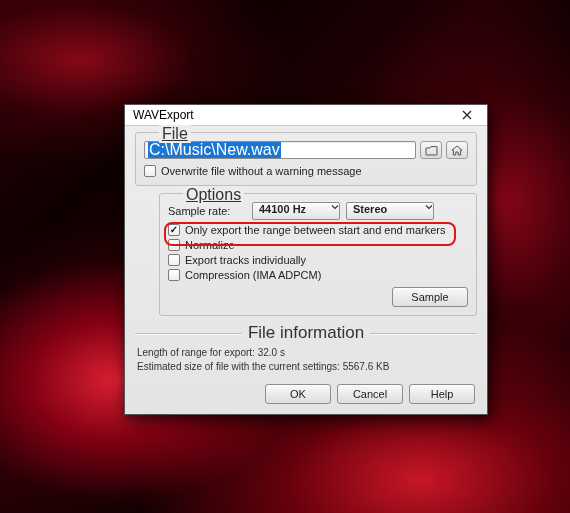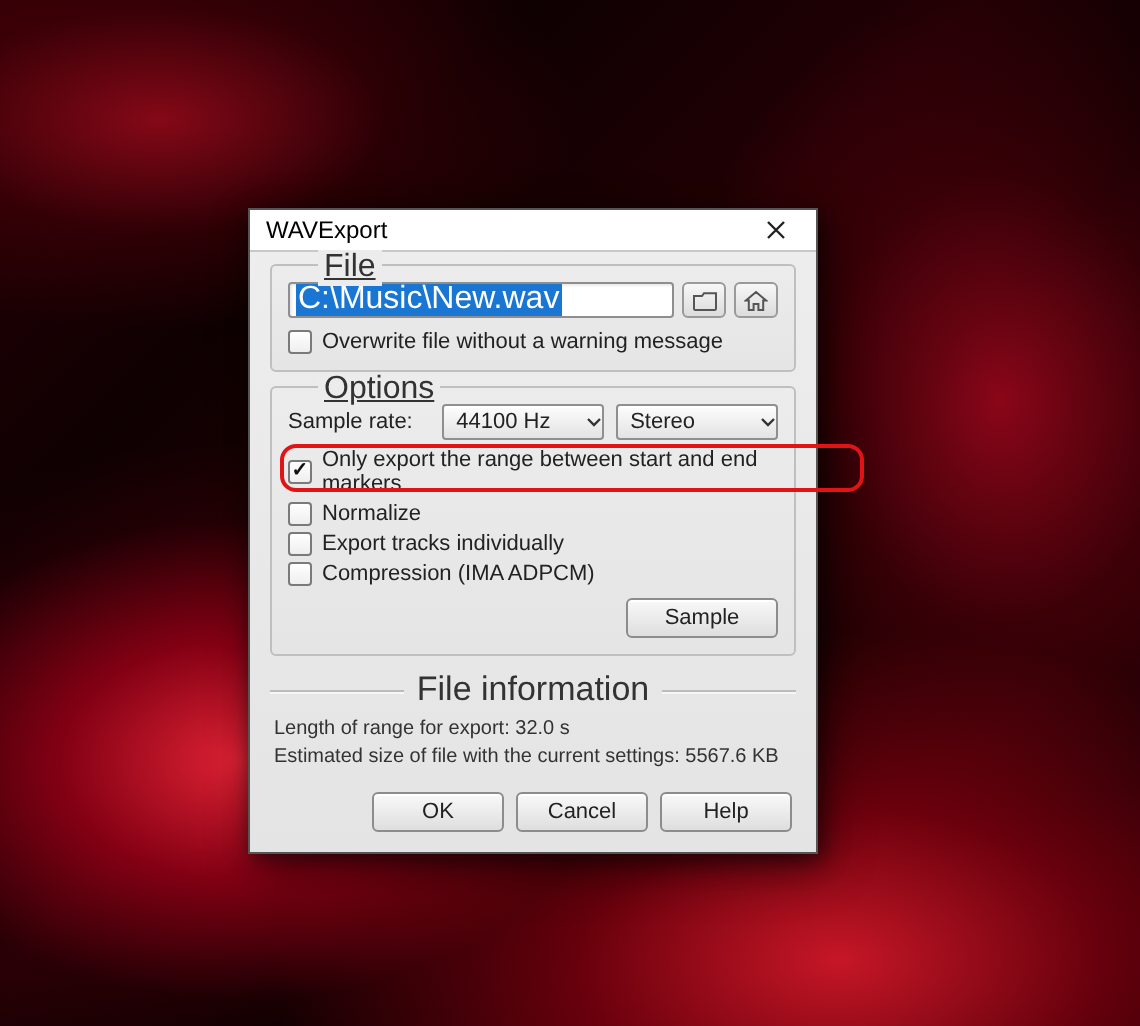--- a/index.html
+++ b/index.html
@@ -6,21 +6,21 @@
   html, body { margin:0; padding:0; width:570px; height:513px; overflow:hidden; font-family:"Segoe UI",Tahoma,sans-serif; font-size:11px; }
   body {
     background:
       radial-gradient(ellipse 300px 200px at 120px 380px, rgba(255,40,60,0.85) 0%, rgba(200,0,30,0.6) 30%, rgba(80,0,10,0.2) 60%, transparent 80%),
       radial-gradient(ellipse 380px 220px at 420px 480px, rgba(255,30,50,0.75) 0%, rgba(170,0,20,0.55) 35%, transparent 75%),
       radial-gradient(ellipse 220px 280px at 500px 200px, rgba(220,10,40,0.6) 0%, rgba(120,0,15,0.35) 40%, transparent 75%),
       radial-gradient(ellipse 280px 140px at 80px 60px, rgba(220,15,40,0.55) 0%, rgba(110,0,12,0.28) 40%, transparent 75%),
       linear-gradient(135deg, #2a0005 0%, #0f0002 25%, #220005 45%, #0a0001 60%, #1f0004 80%, #0c0002 100%);
   }
   .dialog {
-    position:absolute; left:124px; top:104px; width:285px;
+    position:absolute; left:124px; top:104px; width:364px;
     background:linear-gradient(#eeeeee,#e4e4e4);
     border:1px solid #555; box-shadow:2px 3px 10px rgba(0,0,0,0.5),4px 8px 22px rgba(0,0,0,0.45);
   }
   .titlebar { display:flex; align-items:center; height:21px; background:#fff; border-bottom:1px solid #c8c8c8; padding:0 0 0 8px; }
   .titlebar .title { flex:1; font-size:12px; color:#000; }
   .close-btn { width:40px; height:21px; display:flex; align-items:center; justify-content:center; cursor:default; }
   .close-btn svg { width:10px; height:10px; }
   .content { padding:6px 10px 10px 10px; }
   .group { border:1px solid #bfbfbf; border-radius:3px; padding:8px 8px 8px 8px; margin-bottom:7px; position:relative; background:linear-gradient(#ececec,#e5e5e5); }
   .group > .legend { position:absolute; top:-8px; left:23px; background:linear-gradient(#ececec,#ececec); padding:0 3px; font-size:16px; color:#333;text-decoration:underline; }
@@ -48,22 +48,23 @@
       linear-gradient(-45deg, transparent 44%, #222 44%, #222 56%, transparent 56%);
   }
   .chk.checked.tick::after {
     content:"✓"; background:none; width:auto; height:auto; font-size:10px; line-height:8px; color:#111; font-weight:bold;
   }
   .lbl { font-size:11px; color:#222; }
   .opts-row { display:flex; align-items:center; gap:6px; }
   .opts-row .lbl { width:78px; }
   .combo {
     height:18px; border:1px solid #8f8f8f; border-radius:2px; background:linear-gradient(#fdfdfd,#e3e3e3);
-    display:flex; align-items:center; padding:0 0 0 6px; font-size:11px; color:#222;
+    display:flex; align-items:flex-start; padding:0 0 0 6px; font-size:11px; color:#222;
     box-shadow:inset 0 1px 0 #fff;
+    font-weight:bold;
   }
   .combo .caret { margin-left:auto; }
   .caret svg { width:8px; height:8px; display:block; }
   .opts-list { margin-top:4px; }
   .opts-list .chk-row { margin-top:3px; }
   .highlight {
     position:absolute; border:2.5px solid #e01414; border-radius:8px; pointer-events:none;
   }
   .btn {
     height:20px; border:1px solid #8c8c8c; border-radius:3px;
@@ -110,21 +111,21 @@
             <path d="M6 1 L11 5.2 H9.6 V10 H7.2 V7 H4.8 V10 H2.4 V5.2 H1 Z" fill="none" stroke="#555" stroke-width="1"></path>
           </svg>
         </div>
       </div>
       <div class="chk-row">
         <span class="chk"></span>
         <span class="lbl">Overwrite file without a warning message</span>
       </div>
     </div>
 
-    <div class="group" style="position:relative;">
+    <div class="group" style="position:relative;margin-left:24px;">
       <span class="legend">Options</span>
 
       <div class="opts-row">
         <span class="lbl">Sample rate:</span>
         <div class="combo" style="width:88px">
           <span>44100 Hz</span>
           <span class="caret">
               <svg viewBox="0 0 8 8">
                 <path d="M1 2.5 L4 5.5 L7 2.5" fill="none" stroke="#333" stroke-width="1.2"></path>
               </svg>

